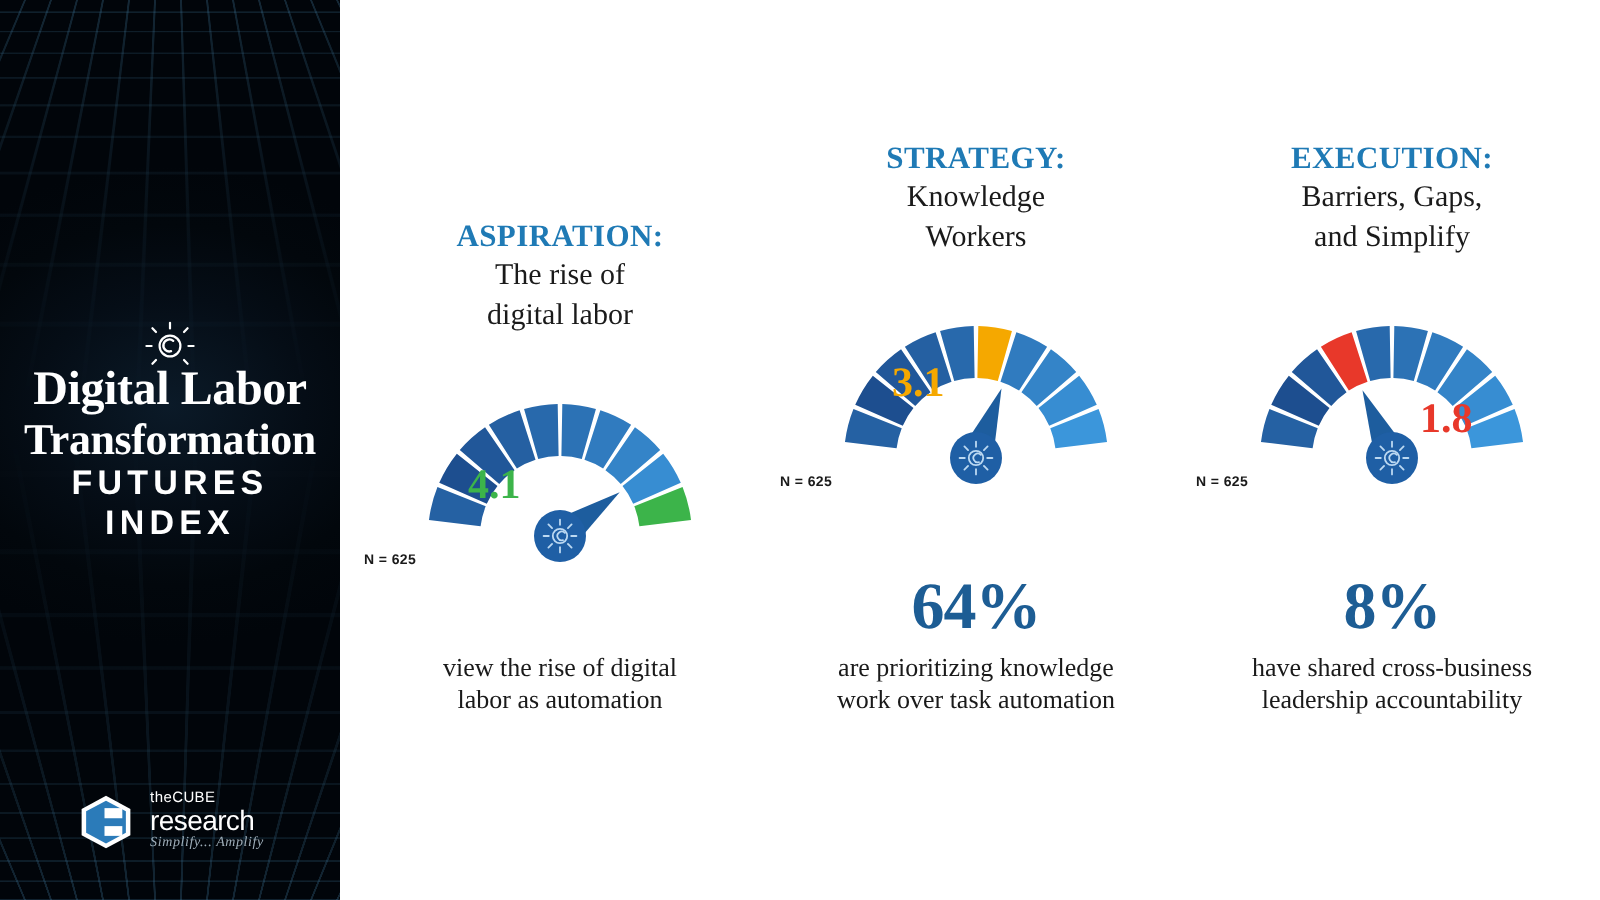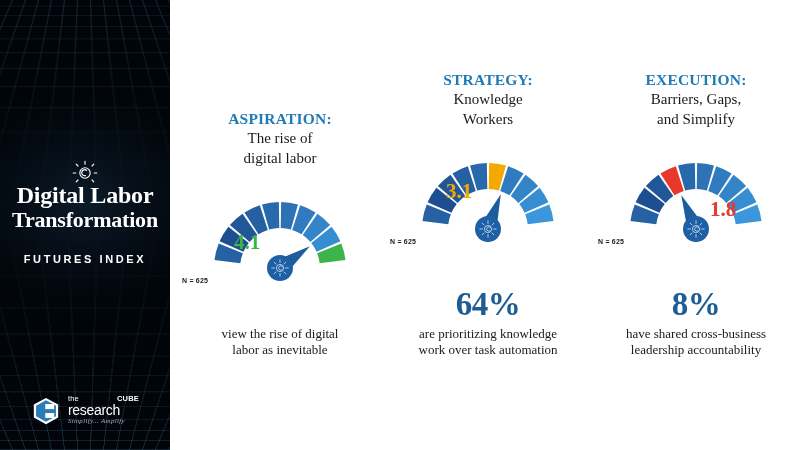--- a/index.html
+++ b/index.html
@@ -84,25 +84,25 @@
     font-family: "Liberation Serif", serif;
     font-weight: bold;
     font-size: 22px;
     line-height: 23px;
     letter-spacing: -0.2px;
     color: #ffffff;
   }
   .brand-line3 {
     font-family: "Liberation Sans", sans-serif;
     font-weight: bold;
-    font-size: 11px;
+    font-size: 17px;
     line-height: 20px;
     letter-spacing: 2.6px;
     color: #ffffff;
-    margin-top: 18px;
+    margin-top: 1px;
   }
 
   .cube-logo {
     position: absolute;
     left: 0;
     bottom: 24px;
     width: 170px;
     display: flex;
     align-items: center;
     justify-content: center;
@@ -110,21 +110,21 @@
   }
   .cube-mark { width: 30px; height: 30px; display:block; }
   .cube-text { text-align: left; }
   .cube-the {
     font-family: "Liberation Sans", sans-serif;
     font-size: 7.5px;
     letter-spacing: 0.2px;
     color: #ffffff;
     line-height: 8px;
   }
-  .cube-the b { font-weight: bold; padding-left: 38px; }
+  .cube-the b { font-weight: normal; }
   .cube-research {
     font-family: "Liberation Sans", sans-serif;
     font-size: 14px;
     color: #ffffff;
     line-height: 14px;
     letter-spacing: -0.3px;
   }
   .cube-tag {
     font-family: "Liberation Serif", serif;
     font-style: italic;
@@ -298,21 +298,21 @@
                 </g>
               </g>
           </svg>
           <div class="gauge-value" id="g0-val" style="color: rgb(60, 180, 74); left: 58px; top: 52px;">4.1</div>
           <div class="n-label">N = 625</div>
         </div>
 
         <div class="stat-wrap">
           <div class="stat-desc">
             <span>view the rise of digital</span><br>
-            <span>labor as inevitable</span>
+            <span>labor as automation</span>
           </div>
         </div>
       </div>
 
       <div class="col">
         <div class="col-kicker">STRATEGY:</div>
         <div class="col-sub">Knowledge</div>
         <div class="col-sub">Workers</div>
 
         <div class="gauge-wrap">

